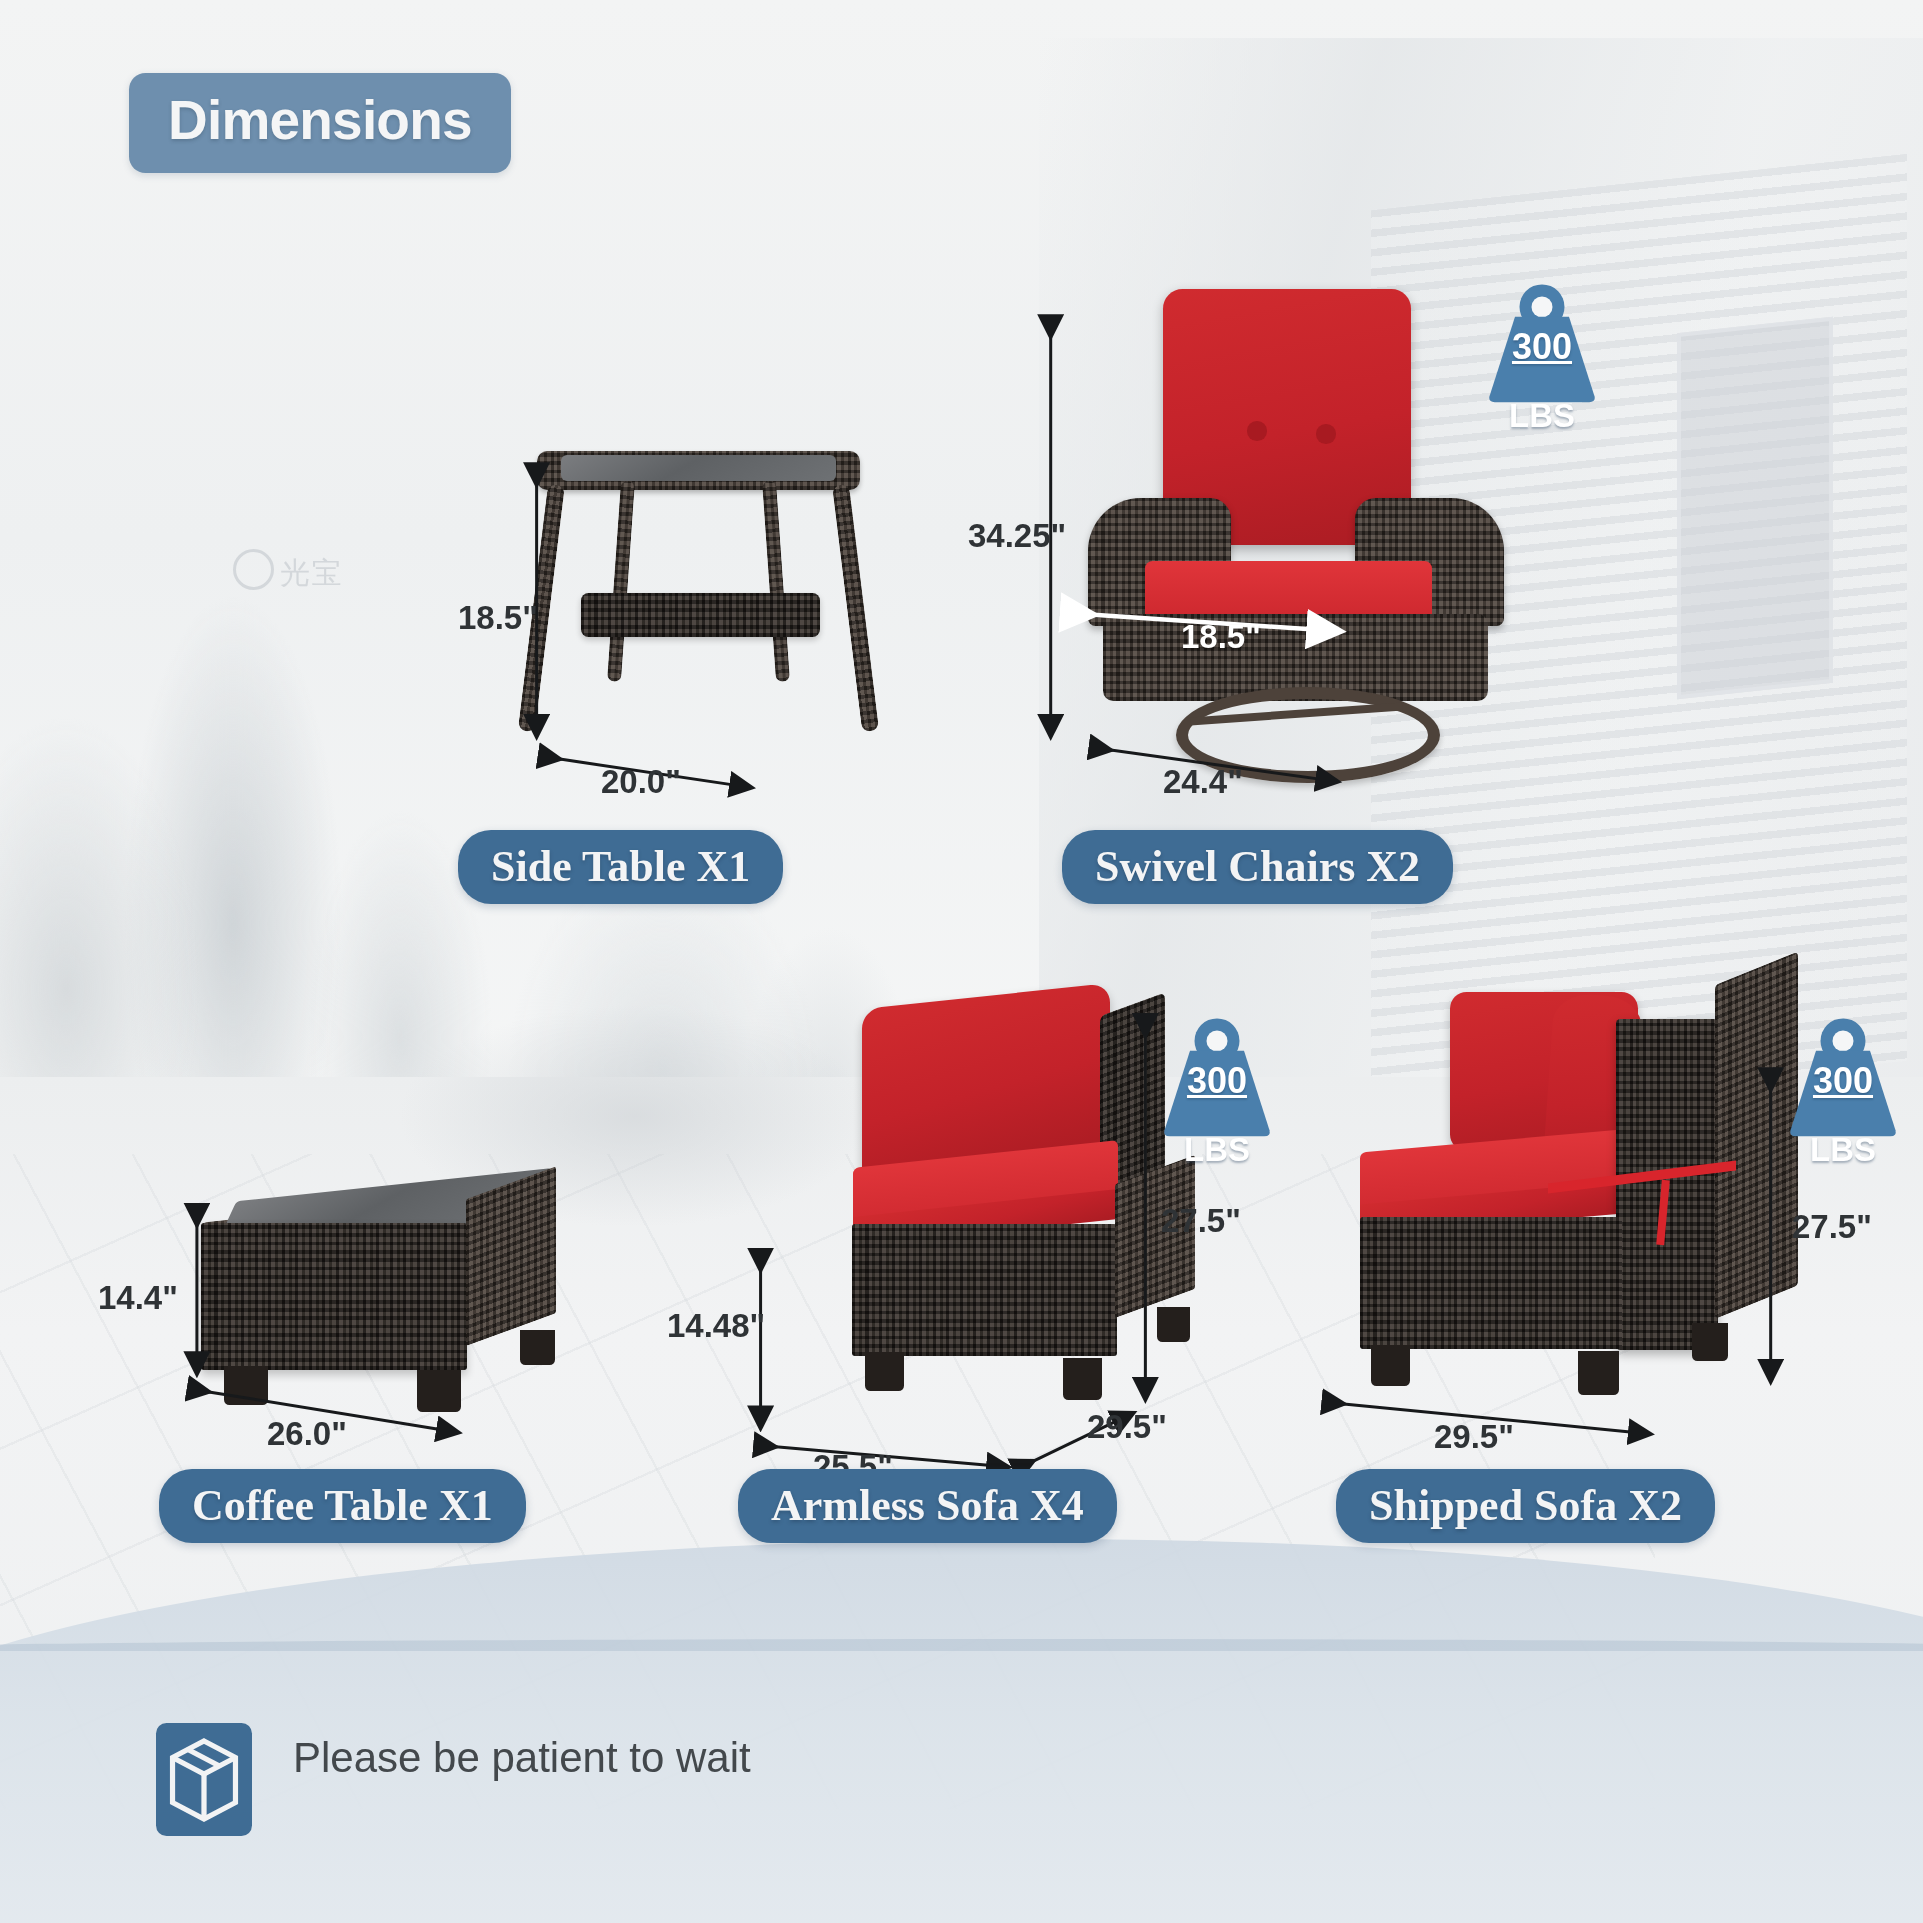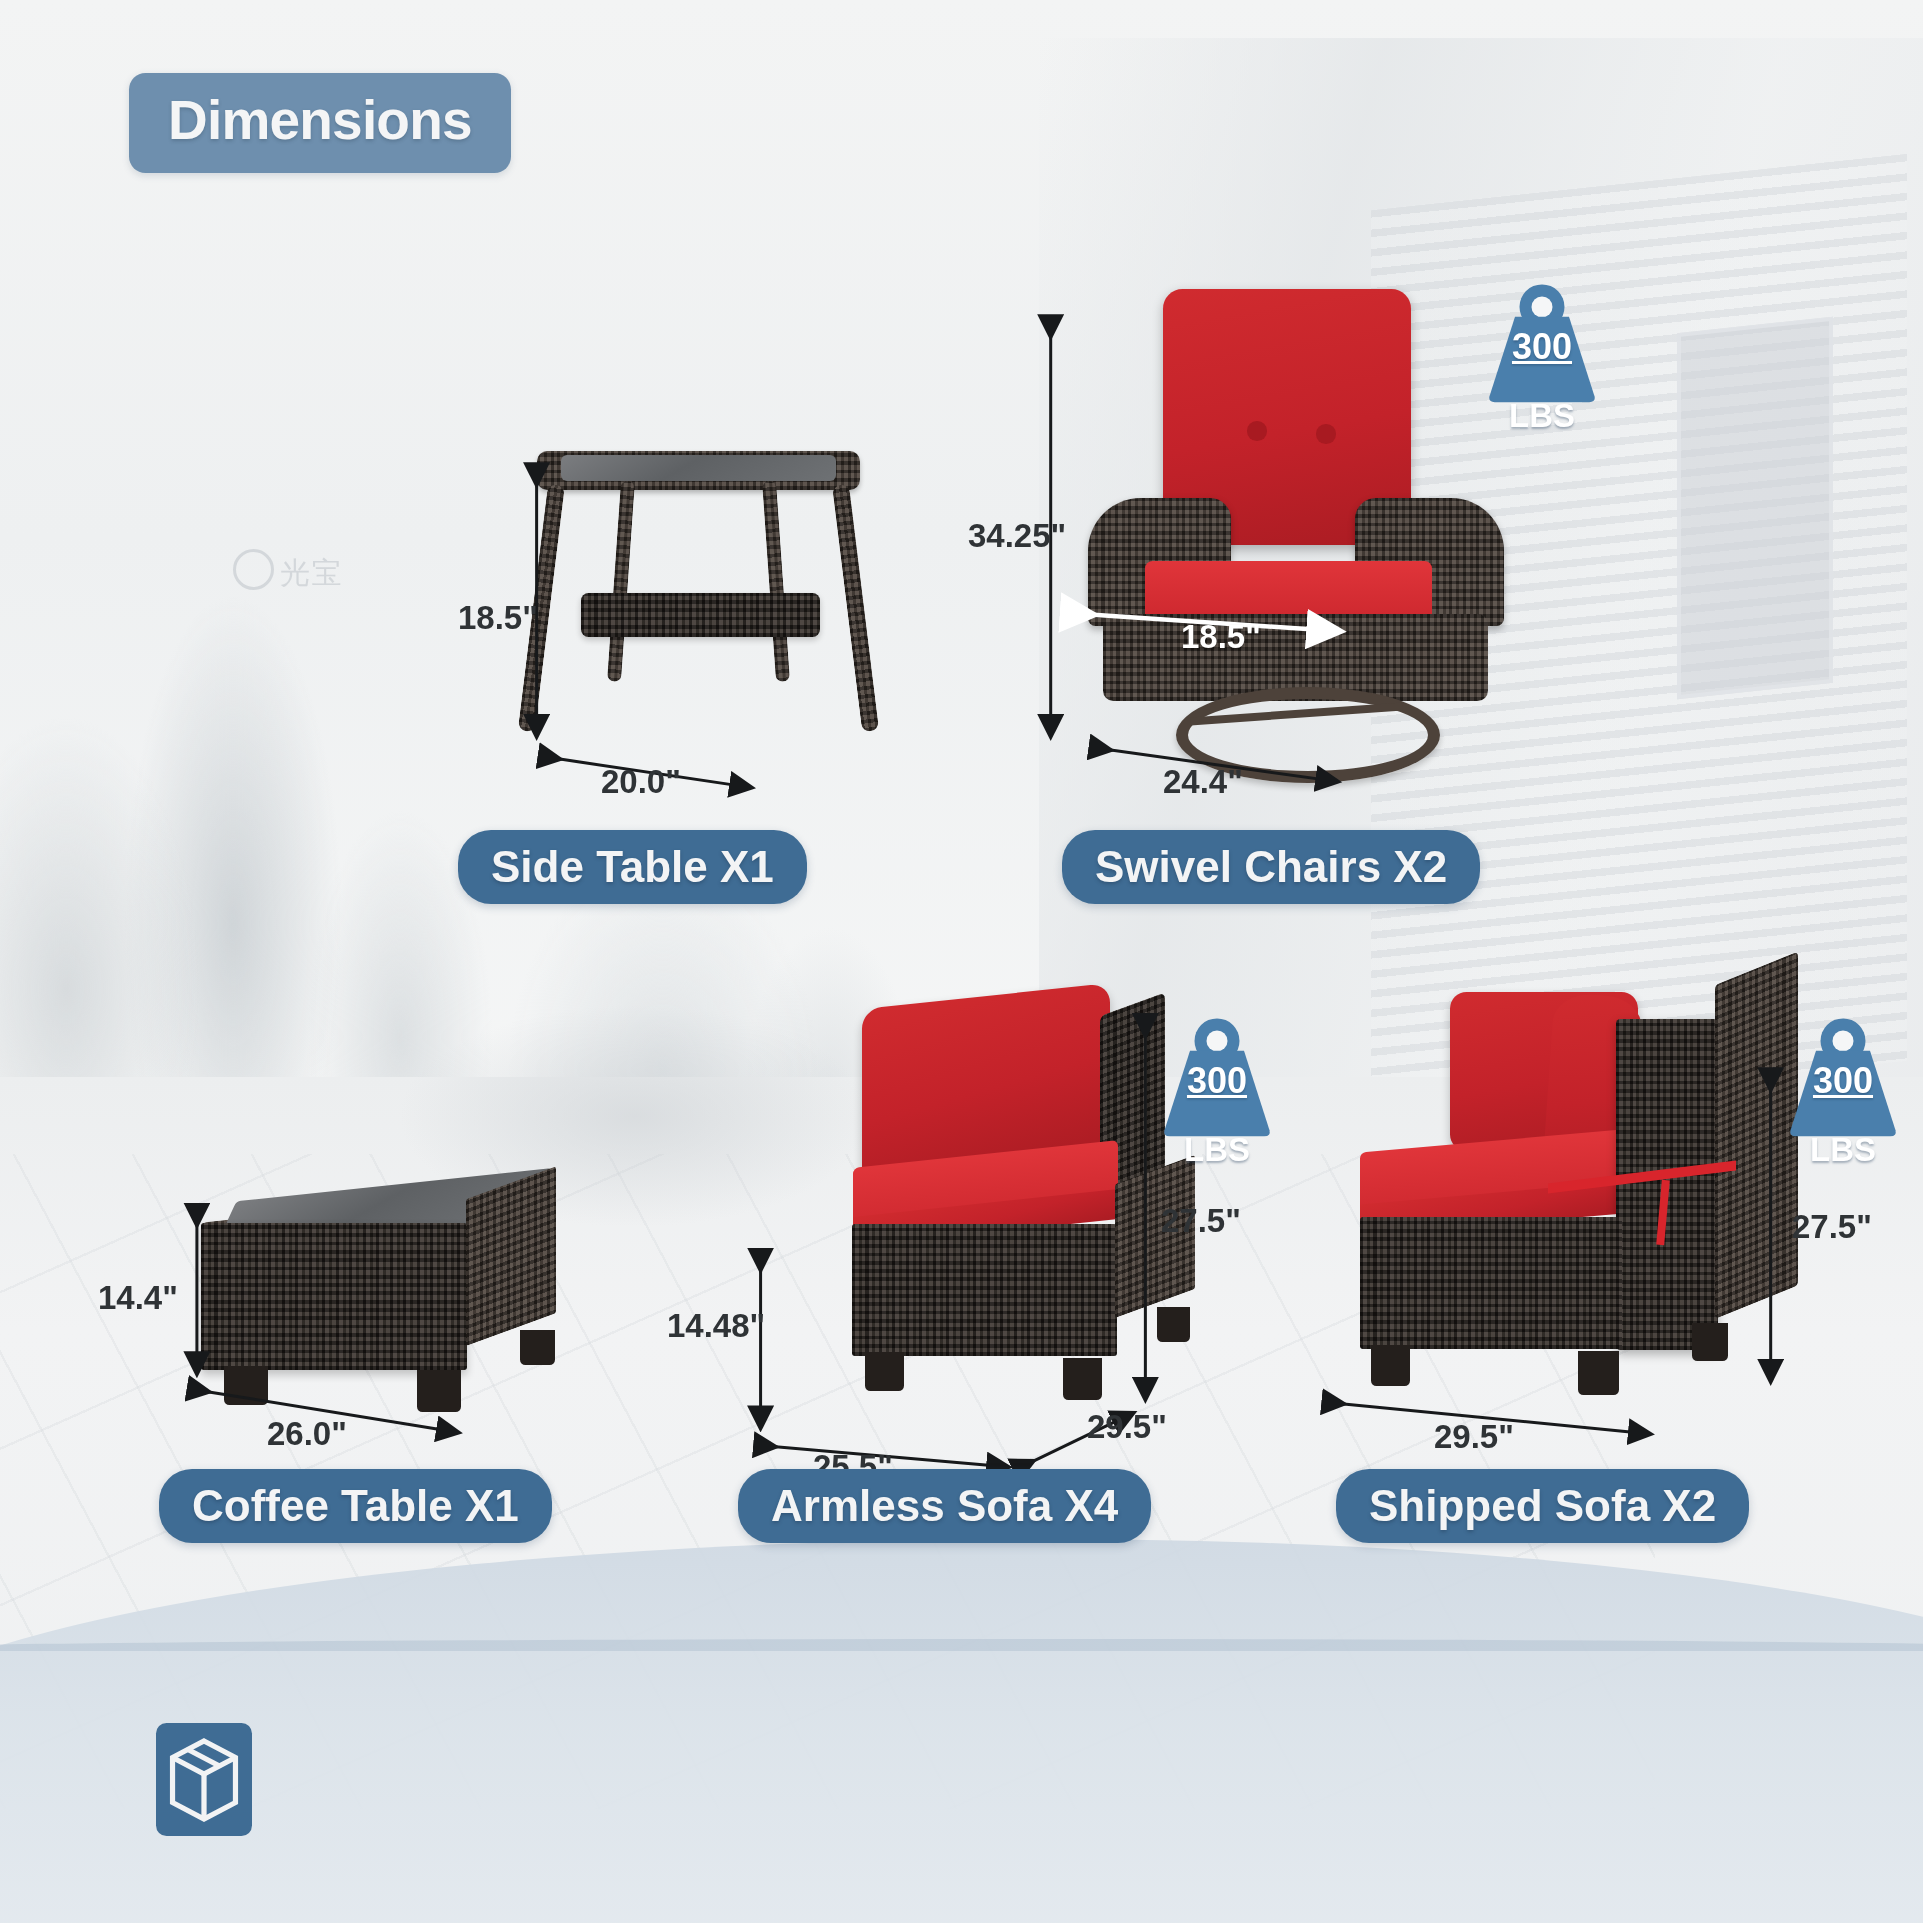--- a/index.html
+++ b/index.html
@@ -92,20 +92,21 @@
   .pill{
     position:absolute;
     background:#3f6c94;border-radius:33px;
     box-shadow:0 3px 9px rgba(40,70,100,.22);
     padding:15px 33px;
     white-space:nowrap;
   }
   .pill span{
     font-size:44px;font-weight:bold;color:#f3f4f5;line-height:1;
     text-shadow:0 2.3px 3.8px rgba(25,45,70,.35);
+    font-family:Liberation Serif, serif;
   }
 
   
   .weight{position:absolute;width:120px;height:124px;}
   .weight svg{display:block;width:100%;height:100%;}
   .weight .wt-num,.weight .wt-unit{
     position:absolute;left:0;width:100%;text-align:center;
     color:#ffffff;font-weight:bold;line-height:1;
     text-shadow:0 1.5px 2.3px rgba(20,50,80,.35);
   }
@@ -357,14 +358,15 @@
 
 <div class="ship-icon">
   <svg width="69" height="84" viewBox="0 0 92 112">
     <path d="M46,4 L88,26 L88,86 L46,108 L4,86 L4,26 Z" fill="none" stroke="#f2f3f4" stroke-width="7"></path>
     <path d="M4,26 L46,48 L88,26" fill="none" stroke="#f2f3f4" stroke-width="7"></path>
     <path d="M46,48 L46,108" fill="none" stroke="#f2f3f4" stroke-width="7"></path>
     <path d="M24,15 L66,37" fill="none" stroke="#f2f3f4" stroke-width="7"></path>
   </svg>
 </div>
 <div class="ship-text">
+  <div>Please be patient to wait</div>
 </div>
 
 
 </body></html>

